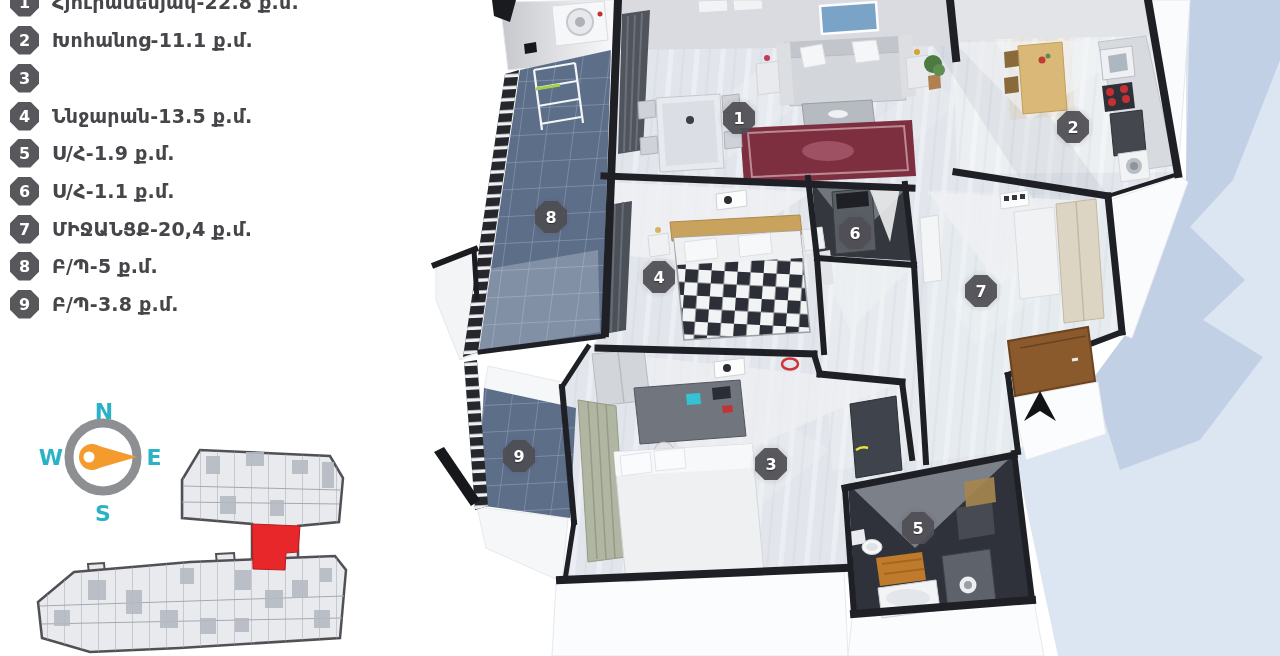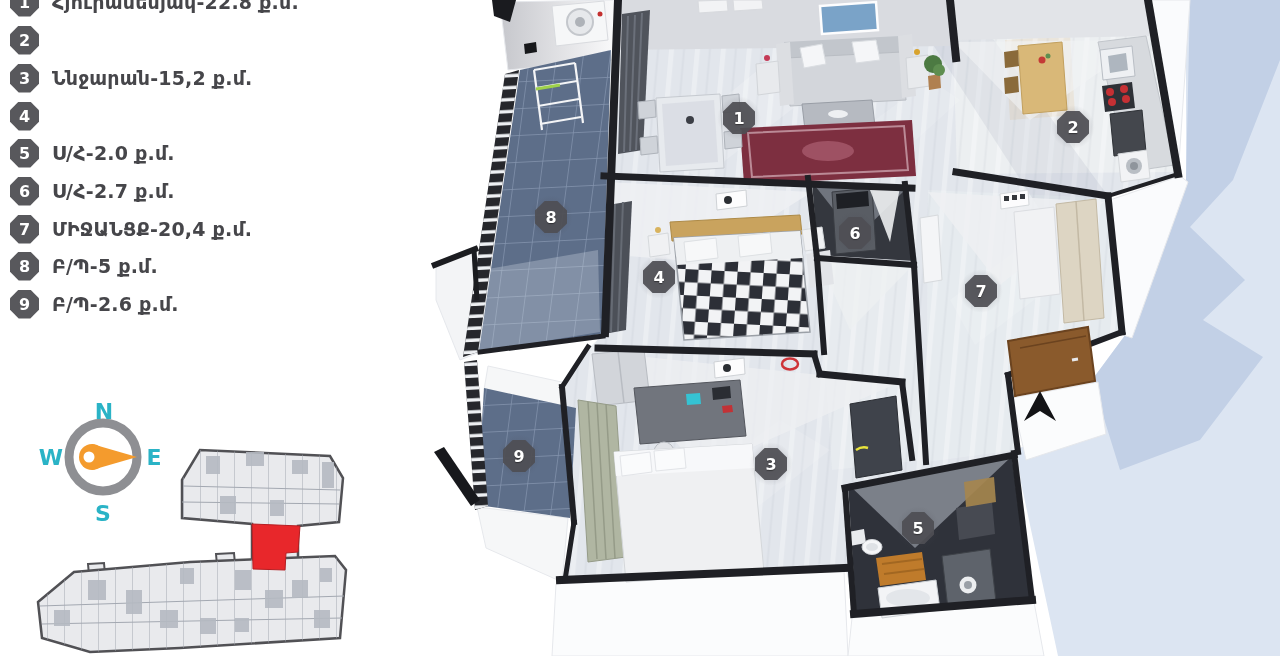--- a/index.html
+++ b/index.html
@@ -323,47 +323,48 @@
   </g>
 </svg>
 
 <div class="legend">
   <div class="lrow" style="top:-13px">
     <span class="oct">1</span>
     <span class="llabel">Հյուրասենյակ-22.8 ք.մ.</span>
   </div>
   <div class="lrow" style="top:25px">
     <span class="oct">2</span>
+    <span class="llabel">Խոհանոց-11.1 ք.մ.</span>
   </div>
   <div class="lrow" style="top:63px">
     <span class="oct">3</span>
-    <span class="llabel">Ննջարան-15,2 ք.մ.</span>
   </div>
   <div class="lrow" style="top:101px">
     <span class="oct">4</span>
+    <span class="llabel">Ննջարան-13.5 ք.մ.</span>
   </div>
   <div class="lrow" style="top:138px">
     <span class="oct">5</span>
-    <span class="llabel">Ս/Հ-2.0 ք.մ.</span>
+    <span class="llabel">Ս/Հ-1.9 ք.մ.</span>
   </div>
   <div class="lrow" style="top:176px">
     <span class="oct">6</span>
-    <span class="llabel">Ս/Հ-2.7 ք.մ.</span>
+    <span class="llabel">Ս/Հ-1.1 ք.մ.</span>
   </div>
   <div class="lrow" style="top:214px">
     <span class="oct">7</span>
     <span class="llabel">ՄԻՋԱՆՑՔ-20,4 ք.մ.</span>
   </div>
   <div class="lrow" style="top:251px">
     <span class="oct">8</span>
     <span class="llabel">Բ/Պ-5 ք.մ.</span>
   </div>
   <div class="lrow" style="top:289px">
     <span class="oct">9</span>
-    <span class="llabel">Բ/Պ-2.6 ք.մ.</span>
+    <span class="llabel">Բ/Պ-3.8 ք.մ.</span>
   </div>
 </div>
 
 <svg class="compass-svg" style="left:38px;top:393px" width="134" height="134" viewBox="0 0 134 134">
   <circle cx="65" cy="64" r="34" fill="#ffffff" stroke="#8e8f93" stroke-width="9"></circle>
   <g>
     <circle cx="54" cy="64" r="13" fill="#f49b2d"></circle>
     <path d="M54,51 L99,64 L54,77 Z" fill="#f49b2d"></path>
     <circle cx="51" cy="64" r="5.5" fill="#ffffff"></circle>
   </g>

